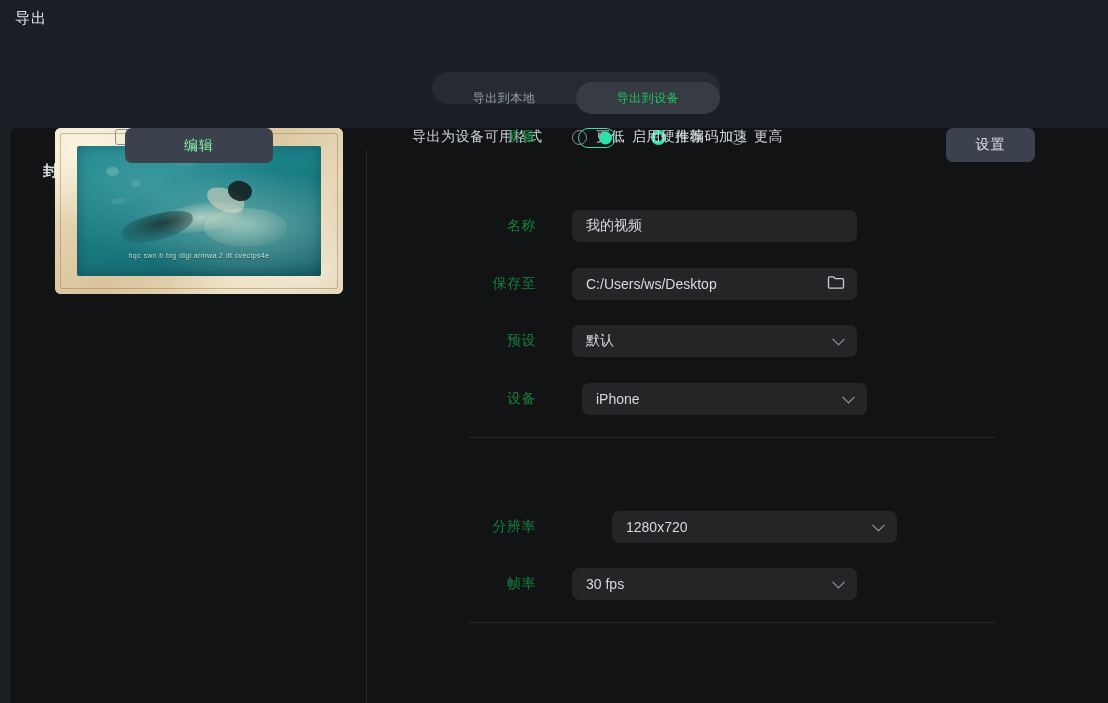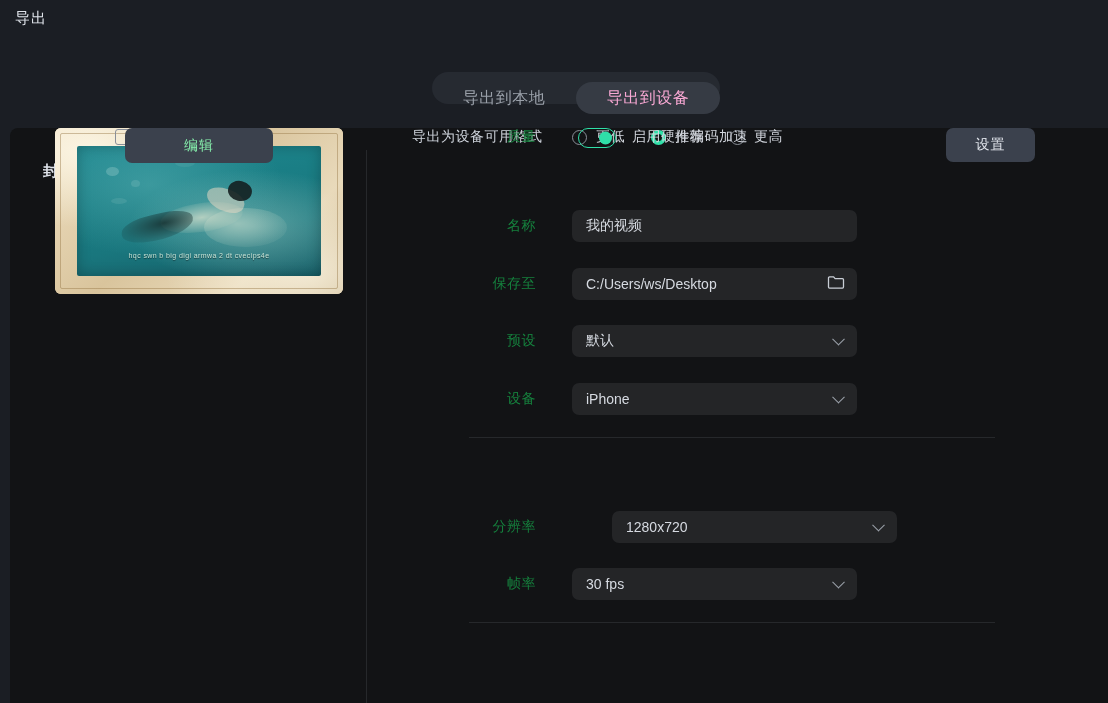--- a/index.html
+++ b/index.html
@@ -22,24 +22,24 @@
   }
 
   .tabs {
     position: absolute; left: 432px; top: 72px;
     width: 288px; height: 32px;
     background: #262a31; border-radius: 16px;
     display: flex; align-items: center;
   }
   .tab {
     flex: 1 1 50%; height: 32px; line-height: 32px; text-align: center;
-    font-size: 16px; color: #9aa0a9; border-radius: 16px;
+    font-size: 12px; color: #9aa0a9; border-radius: 16px;
     letter-spacing: 0.5px; cursor: pointer; user-select: none; margin-top: 20px;
   }
-  .tab.active { background: #363b44; color: #f9a8d4; }
+  .tab.active { background: #363b44; color: #22c55e; }
 
   
   .panel {
     position: absolute; left: 10px; top: 128px;
     width: 1098px; height: 575px;
     background: #121315; border-radius: 8px 0 0 0;
   }
   .vdiv {
     position: absolute; left: 356px; top: 22px;
     width: 1px; height: 553px; background: #26282b;
@@ -281,21 +281,21 @@
 
     <div class="row" style="left:402px; top:197px;">
       <div class="row-label">预设</div>
       <div class="field select">
         <span>默认</span>
         <span class="chev"></span>
       </div>
     </div>
     <button class="set-btn">设置</button>
 
-    <div class="row" style="left:402px; top:255px;">
+    <div class="row" style="left:402px; top:255px;gap:10px;">
       <div class="row-label">设备</div>
       <div class="field select">
         <span>iPhone</span>
         <span class="chev"></span>
       </div>
     </div>
 
     <div class="hdiv" style="top:309px;"></div>
 
     <div class="radio-row">

